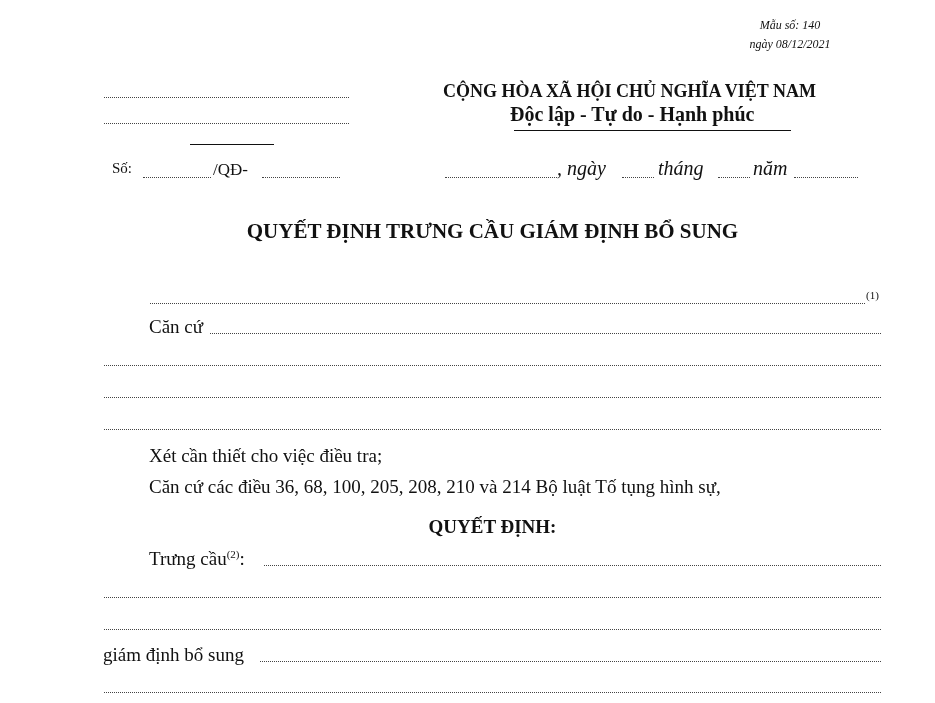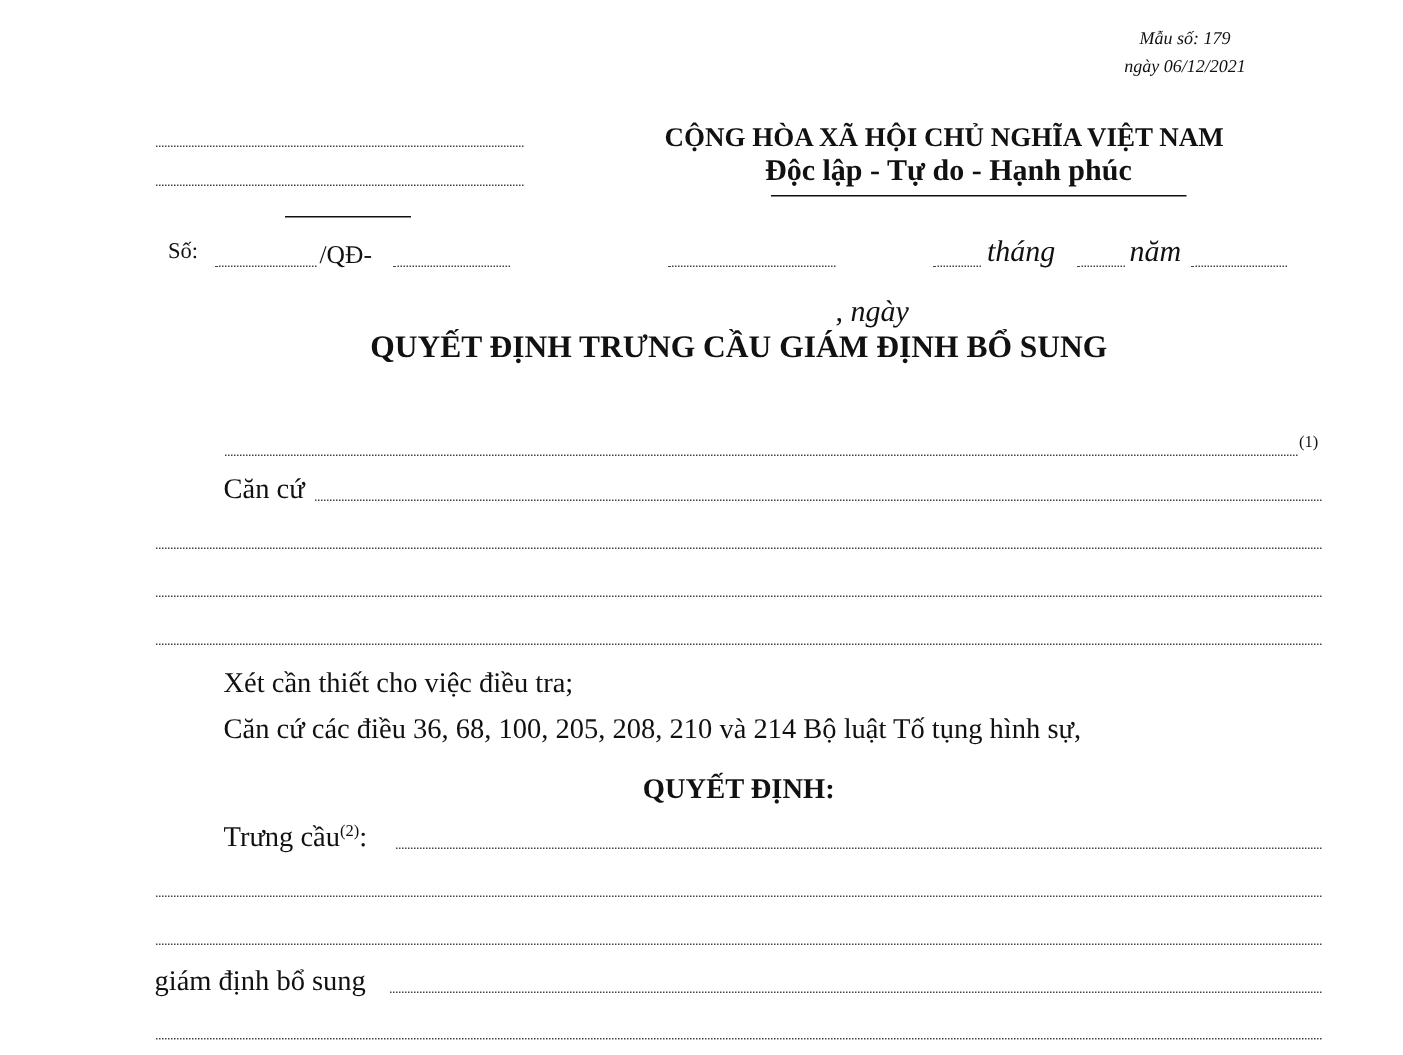--- a/index.html
+++ b/index.html
@@ -8,41 +8,41 @@
   .dots{position:absolute;border-bottom:1px dotted #444;height:0;}
   .it{font-style:italic;}
   .b{font-weight:bold;}
   .ref{font-size:12px;font-style:italic;text-align:center;line-height:19px;}
   sup{font-size:11px;}
 </style>
 </head>
 <body>
 
 <div class="abs ref" style="left:680px;top:16px;width:220px;">
-  <div>Mẫu số: 179</div>
-  <div>ngày 06/12/2021</div>
+  <div>Mẫu số: 140</div>
+  <div>ngày 08/12/2021</div>
 </div>
 
 <div class="dots" style="left:104px;top:97px;width:245px;"></div>
 <div class="dots" style="left:104px;top:123px;width:245px;"></div>
 <div class="abs" style="left:190px;top:144px;width:84px;border-bottom:1px solid #111;"></div>
 
 <div class="abs" style="left:112px;top:160px;font-size:15px;">
   <span>Số:</span>
 </div>
 <div class="dots" style="left:143px;top:177px;width:68px;"></div>
 <div class="abs" style="left:213px;top:160px;font-size:17px;">/QĐ-</div>
 <div class="dots" style="left:262px;top:177px;width:78px;"></div>
 
 <div class="abs b" style="left:443px;top:81px;font-size:18px;">CỘNG HÒA XÃ HỘI CHỦ NGHĨA VIỆT NAM</div>
 <div class="abs b" style="left:510px;top:103px;font-size:20px;">Độc lập - Tự do - Hạnh phúc</div>
 <div class="abs" style="left:514px;top:130px;width:277px;border-bottom:1px solid #111;"></div>
 
 <div class="dots" style="left:445px;top:177px;width:112px;"></div>
-<div class="abs it" style="left:557px;top:157px;font-size:20px;margin-top:40px;">, ngày</div>
+<div class="abs it" style="left:557px;top:157px;font-size:20px;">, ngày</div>
 <div class="dots" style="left:622px;top:177px;width:32px;"></div>
 <div class="abs it" style="left:658px;top:157px;font-size:20px;">tháng</div>
 <div class="dots" style="left:718px;top:177px;width:32px;"></div>
 <div class="abs it" style="left:753px;top:157px;font-size:20px;">năm</div>
 <div class="dots" style="left:794px;top:177px;width:64px;"></div>
 
 <div class="abs b" style="left:0;width:985px;text-align:center;top:219px;font-size:21px;">QUYẾT ĐỊNH TRƯNG CẦU GIÁM ĐỊNH BỔ SUNG</div>
 
 <div class="dots" style="left:150px;top:303px;width:715px;"></div>
 <div class="abs" style="left:866px;top:289px;font-size:11px;">(1)</div>

